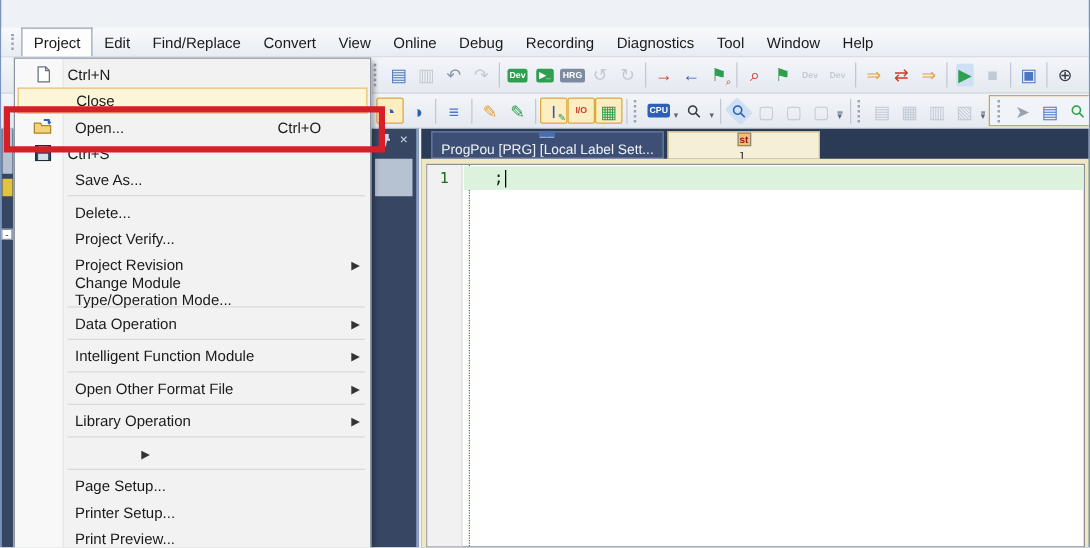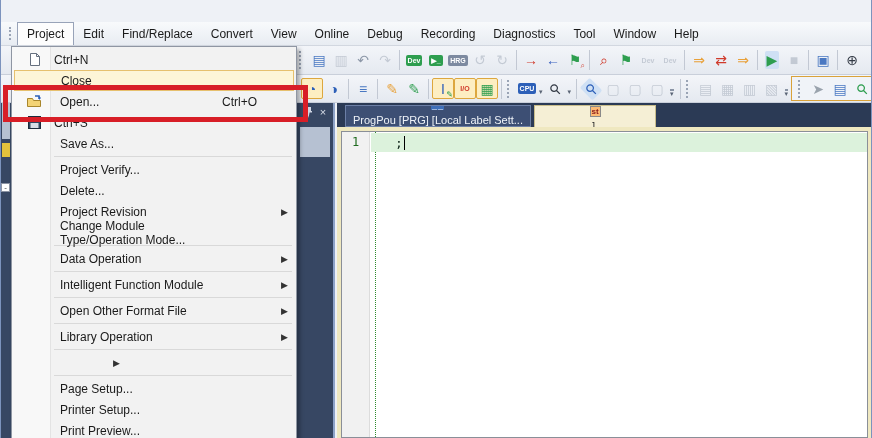--- a/index.html
+++ b/index.html
@@ -400,32 +400,32 @@
       </div>
       <div class="pmi">
         <span class="ic"></span>
         <span class="lbl">Save As...</span>
         <span class="sc"></span>
         <span class="sub"></span>
       </div>
       <div class="pmsep"></div>
       <div class="pmi">
         <span class="ic"></span>
+        <span class="lbl">Delete...</span>
+        <span class="sc"></span>
+        <span class="sub"></span>
+      </div>
+      <div class="pmi">
+        <span class="ic"></span>
         <span class="lbl">Project Verify...</span>
         <span class="sc"></span>
         <span class="sub"></span>
       </div>
       <div class="pmi">
         <span class="ic"></span>
-        <span class="lbl">Delete...</span>
-        <span class="sc"></span>
-        <span class="sub"></span>
-      </div>
-      <div class="pmi">
-        <span class="ic"></span>
         <span class="lbl">Project Revision</span>
         <span class="sc"></span>
         <span class="sub">▶</span>
       </div>
       <div class="pmi">
         <span class="ic"></span>
         <span class="lbl">Change Module Type/Operation Mode...</span>
         <span class="sc"></span>
         <span class="sub"></span>
       </div>

